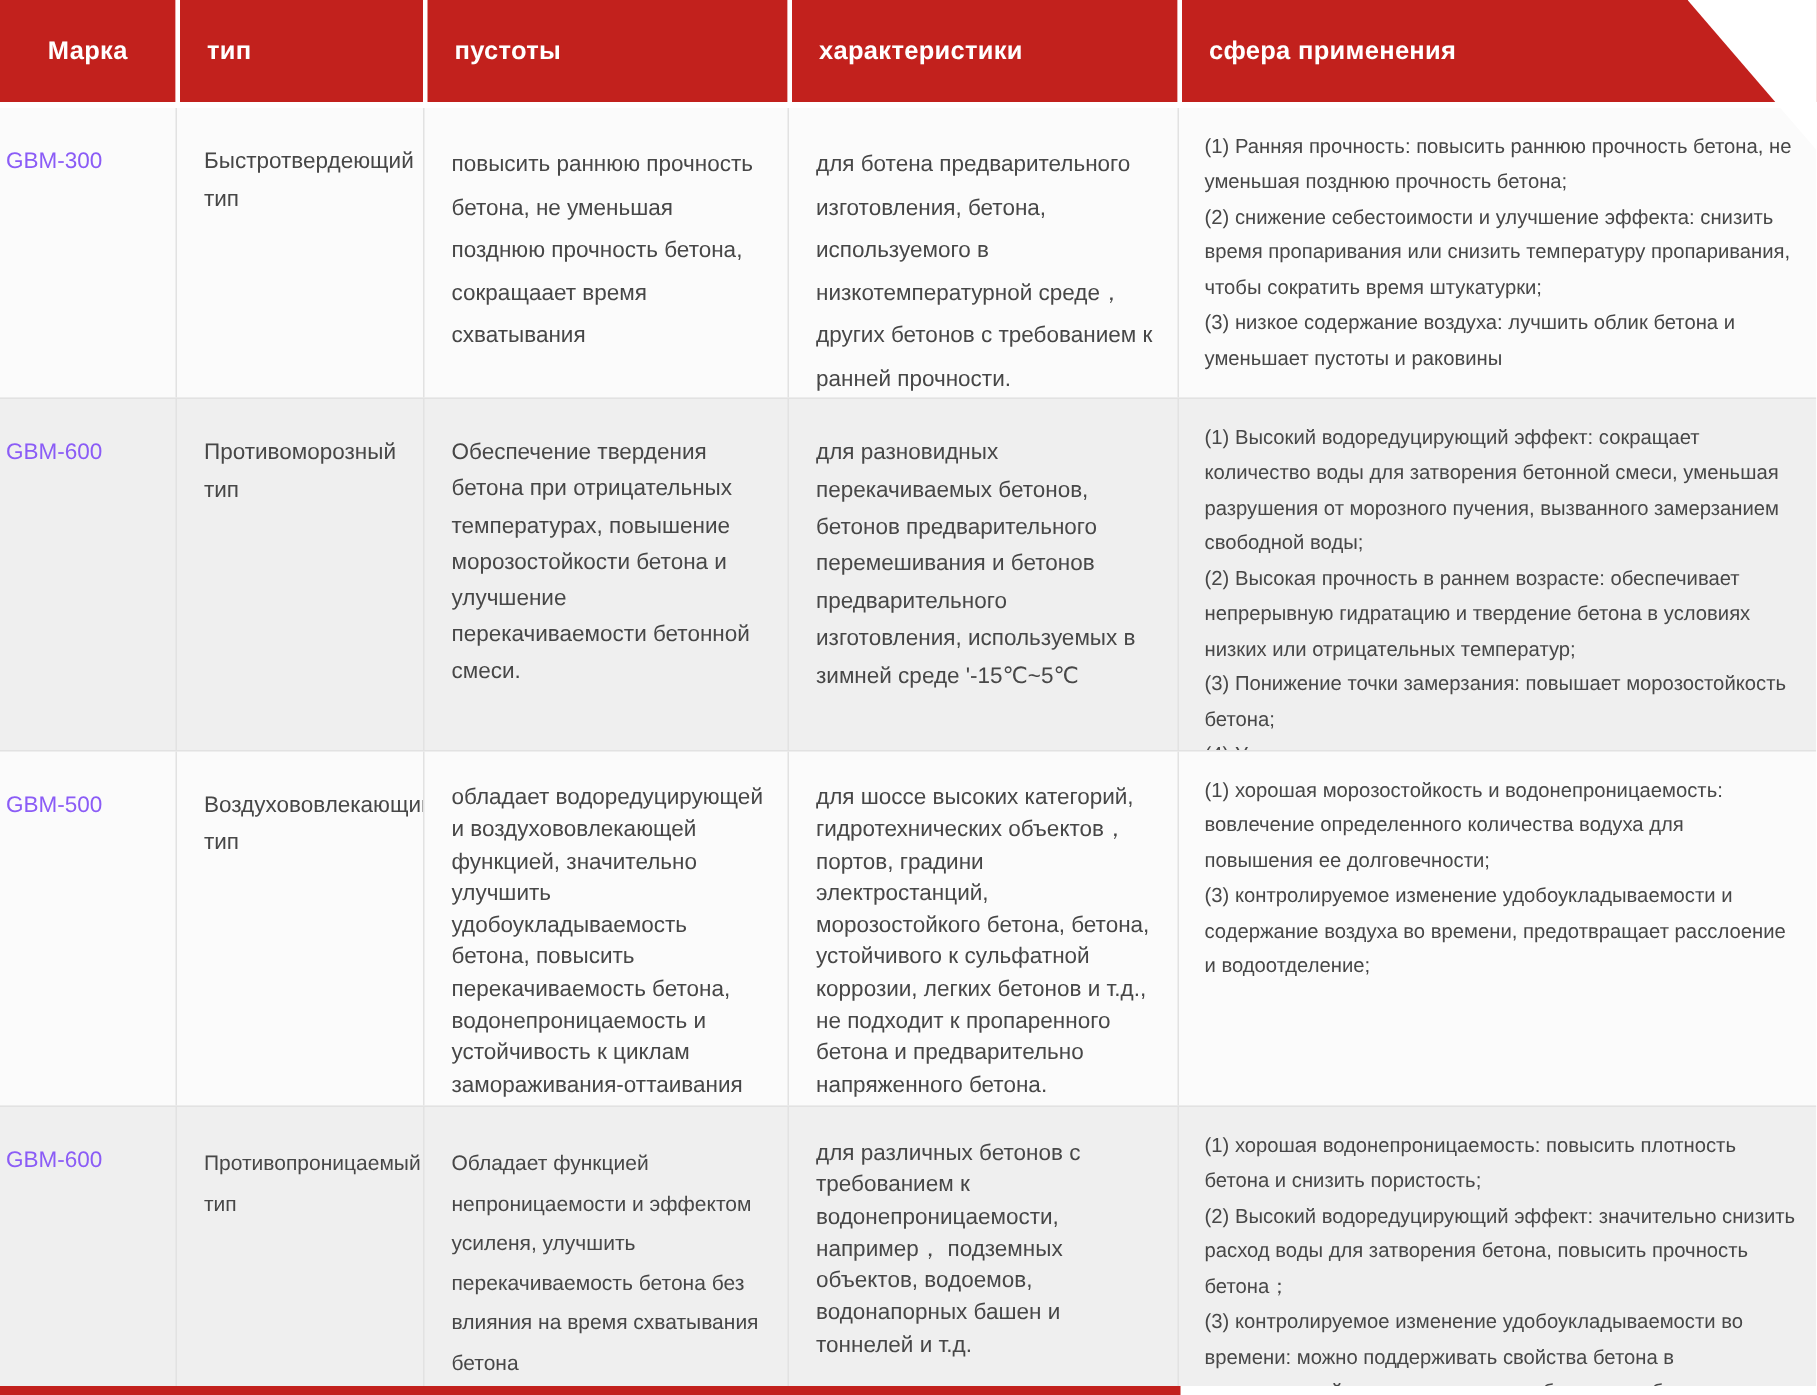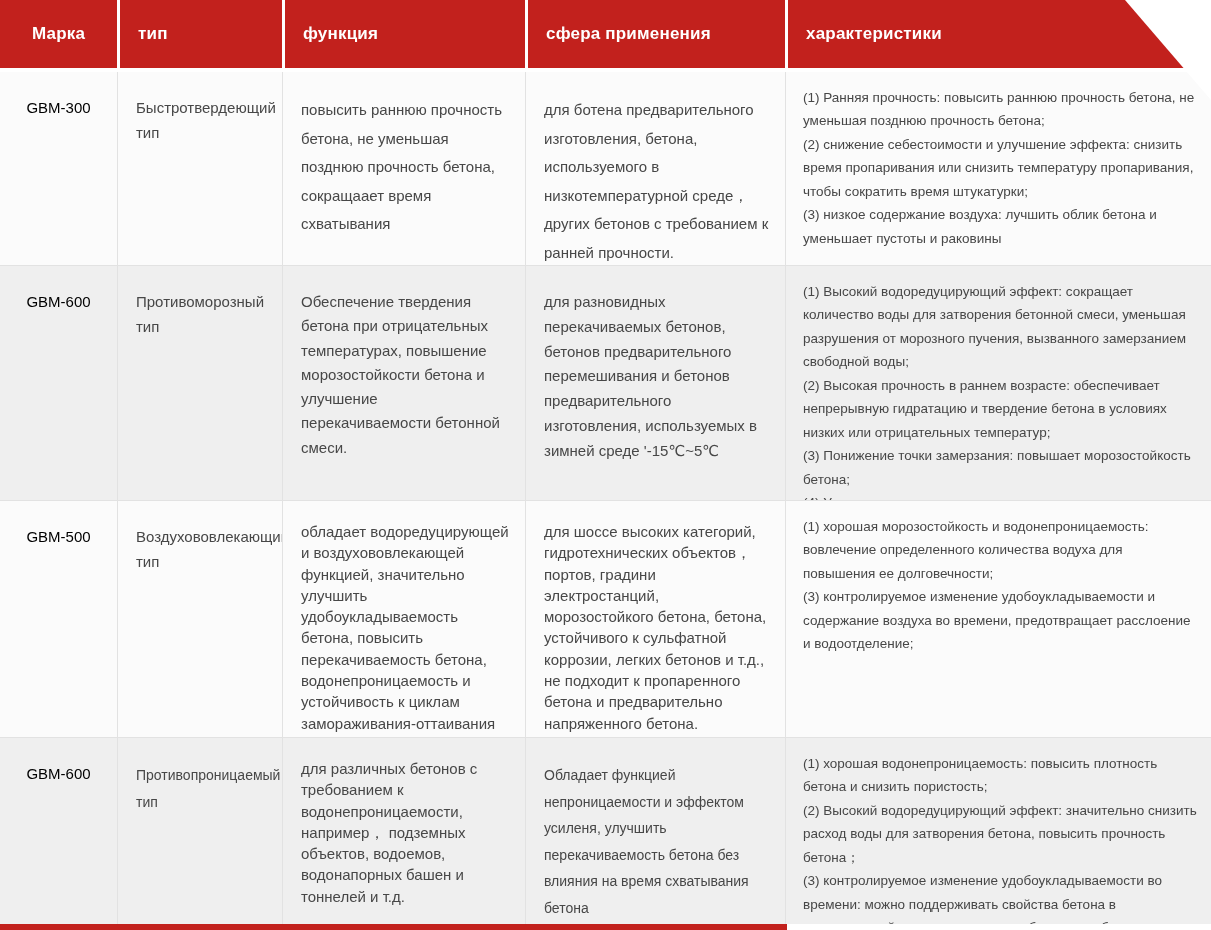--- a/index.html
+++ b/index.html
@@ -52,22 +52,22 @@
   .trow.r3{height:237px;background:var(--row-light);}
   .trow.r4{height:187px;background:var(--row-dark);}
   .trow+.trow{border-top:1px solid var(--divider);}
   .cell{
     padding:24px 16px 10px 18px;
     font-size:15px;line-height:1.65;
     overflow:hidden;
   }
   .cell+.cell{border-left:1px solid var(--divider);}
   .cell.mark{
-    text-align:center;padding-left:4px;padding-right:4px;
-    color:#000000;font-size:15px;
+    text-align:left;padding-left:4px;padding-right:4px;
+    color:#8b5cf6;font-size:15px;
   }
   .cell.chars{
     font-size:13.5px;line-height:1.74;
     padding:14px 14px 8px 17px;
   }
   .cell.chars p{margin:0;}
   .r1 .cell.func,.r1 .cell.scope{line-height:1.9;}
   .r2 .cell.func{line-height:1.62;}
   .r3 .cell.func,.r3 .cell.scope{line-height:1.42;padding-top:20px;}
   .r4 .cell.type,.r4 .cell.func{font-size:14px;line-height:1.9;}
@@ -80,23 +80,23 @@
   }
 </style>
 </head>
 <body>
 
 <div class="page">
 
   <div class="grid-row thead">
     <div class="hcell first">Марка</div>
     <div class="hcell">тип</div>
-    <div class="hcell">функция</div>
+    <div class="hcell">пустоты</div>
+    <div class="hcell">характеристики</div>
     <div class="hcell">сфера применения</div>
-    <div class="hcell">характеристики</div>
   </div>
 
   <div class="grid-row trow r1">
     <div class="cell mark">GBM-300</div>
     <div class="cell type">Быстротвердеющий тип</div>
     <div class="cell func">повысить раннюю прочность бетона, не уменьшая позднюю прочность бетона, сокращаает время схватывания</div>
     <div class="cell scope">для ботена предварительного изготовления, бетона, используемого в низкотемпературной среде，других бетонов с требованием к ранней прочности.</div>
     <div class="cell chars">
       <p>(1)  Ранняя прочность: повысить раннюю прочность бетона, не уменьшая позднюю прочность бетона;</p>
       <p>(2) снижение себестоимости и улучшение эффекта:  снизить время пропаривания или снизить температуру пропаривания, чтобы сократить время штукатурки;</p>
@@ -124,22 +124,22 @@
     <div class="cell scope">для шоссе высоких категорий, гидротехнических объектов，портов, градини электростанций, морозостойкого бетона, бетона, устойчивого к сульфатной коррозии, легких бетонов и т.д., не подходит к пропаренного бетона и предварительно напряженного бетона.</div>
     <div class="cell chars">
       <p>(1) хорошая морозостойкость и водонепроницаемость: вовлечение определенного количества водуха для повышения ее долговечности;</p>
       <p>(3) контролируемое изменение удобоукладываемости и содержание воздуха во времени, предотвращает расслоение и водоотделение;</p>
     </div>
   </div>
 
   <div class="grid-row trow r4">
     <div class="cell mark">GBM-600</div>
     <div class="cell type">Противопроницаемый тип</div>
+    <div class="cell func">Обладает функцией непроницаемости и эффектом усиленя, улучшить перекачиваемость бетона без влияния на время схватывания бетона</div>
     <div class="cell scope">для различных бетонов с требованием к водонепроницаемости, например，  подземных объектов, водоемов, водонапорных башен и тоннелей и т.д.</div>
-    <div class="cell func">Обладает функцией непроницаемости и эффектом усиленя, улучшить перекачиваемость бетона без влияния на время схватывания бетона</div>
     <div class="cell chars">
       <p>(1) хорошая водонепроницаемость: повысить плотность бетона и снизить пористость;</p>
       <p>(2) Высокий водоредуцирующий эффект: значительно снизить расход воды для затворения бетона, повысить прочность бетона；</p>
       <p>(3) контролируемое изменение удобоукладываемости во времени: можно поддерживать свойства  бетона в определенный период согласно требованиям объектов；</p>
     </div>
   </div>
 
   <div class="corner-cut"></div>
   <div class="bottom-strip"></div>
 </div>

